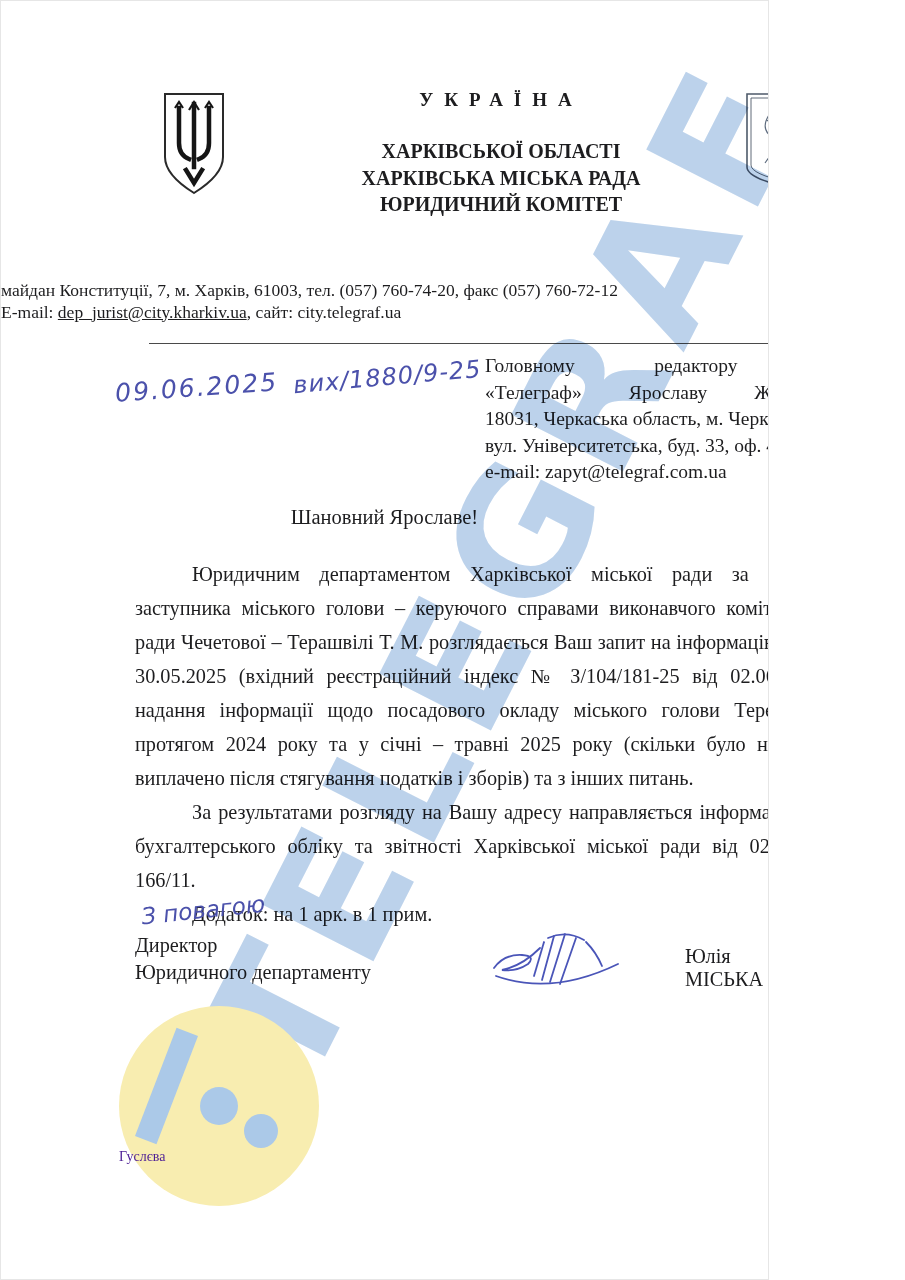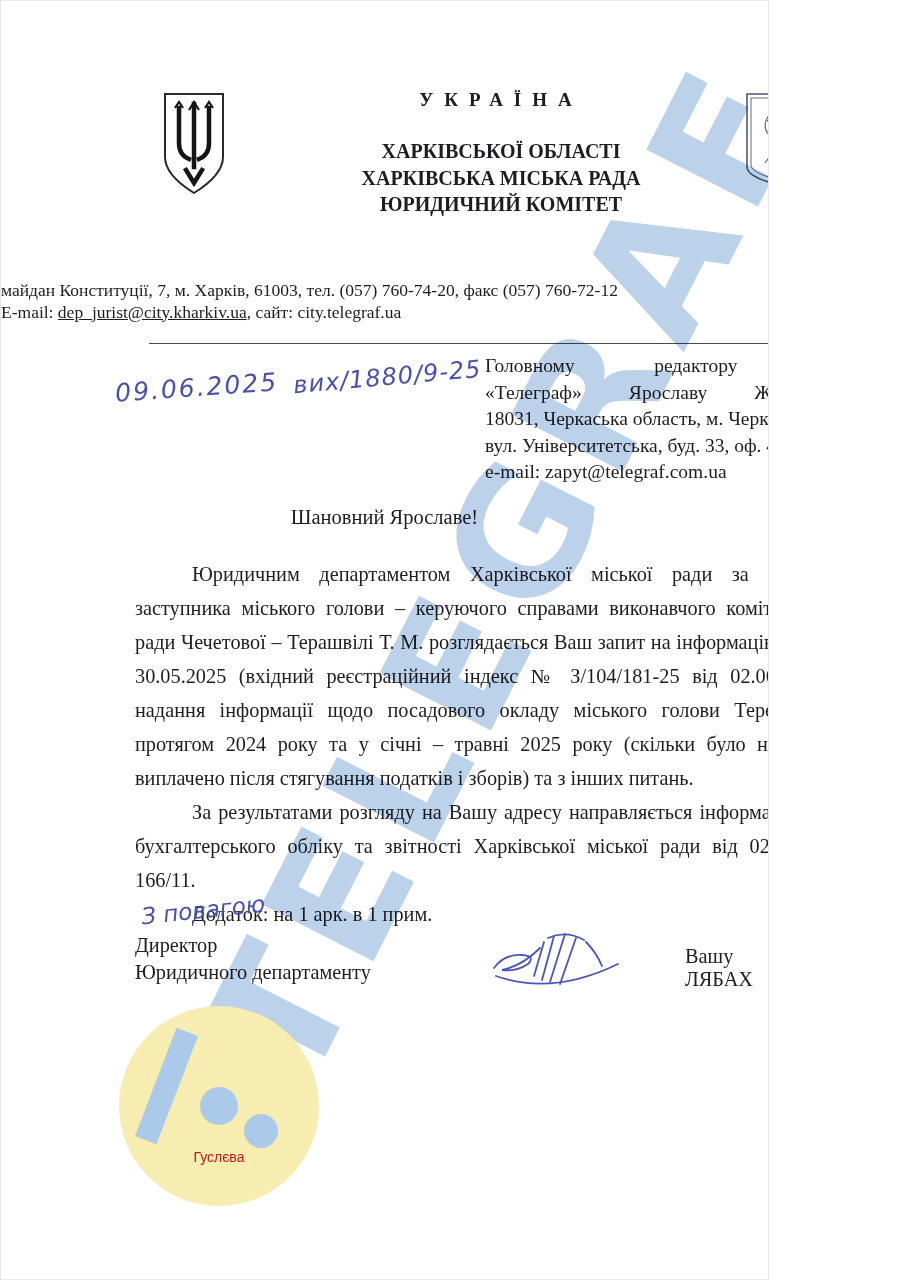--- a/index.html
+++ b/index.html
@@ -44,22 +44,22 @@
   .sign-title{position:absolute;left:134px;top:931px;font-size:20.3px;line-height:27px;z-index:1;}
   .signature-svg{position:absolute;left:487px;top:923px;z-index:2;}
   .sign-name{position:absolute;left:684px;top:944px;font-size:20.3px;z-index:1;}
 
   .stamp{position:absolute;left:118px;top:1005px;width:200px;height:200px;border-radius:50%;
          background:#f8edb0;z-index:5;}
   .stamp .slash{position:absolute;left:36px;top:22px;width:23px;height:116px;background:#abc9e8;
                 transform:rotate(21deg);}
   .stamp .dot1{position:absolute;left:81px;top:81px;width:38px;height:38px;border-radius:50%;background:#abc9e8;}
   .stamp .dot2{position:absolute;left:125px;top:108px;width:34px;height:34px;border-radius:50%;background:#abc9e8;}
-  .stamp-name{position:absolute;left:0;top:143px;width:100%;text-align:center;font-size:14px;color:#b91c1c;
-              font-family:Liberation Sans, sans-serif;}
+  .stamp-name{position:absolute;left:0;top:143px;width:100%;font-size:14px;color:#4c1d95;
+              font-family:Liberation Serif, serif;}
 </style>
 </head>
 <body>
 
 <div class="page">
 
   <span class="emblem-left">
     <svg width="66" height="106" viewBox="0 0 66 106" xmlns="http://www.w3.org/2000/svg">
       <path d="M4 3 H62 V66 Q62 84 33 102 Q4 84 4 66 Z" fill="#ffffff" stroke="#2a2a2a" stroke-width="2"></path>
       <g stroke="#151515" stroke-width="4.5" fill="none" stroke-linecap="square">
@@ -151,21 +151,21 @@
         <path d="M66 12 L54 56"></path>
         <path d="M77 10 L62 58"></path>
         <path d="M88 14 L72 60"></path>
         <path d="M98 18 Q108 28 114 42"></path>
         <path d="M8 52 Q64 72 130 40"></path>
         <path d="M60 14 Q78 6 96 16"></path>
       </g>
     </svg>
   </span>
 
-  <div class="sign-name">Вашу ЛЯБАХ</div>
+  <div class="sign-name">Юлія МІСЬКА</div>
 
   <div class="stamp">
     <div class="slash"></div>
     <div class="dot1"></div>
     <div class="dot2"></div>
     <div class="stamp-name">Гуслєва</div>
   </div>
 
   <div class="watermark">TELEGRAF</div>
 

